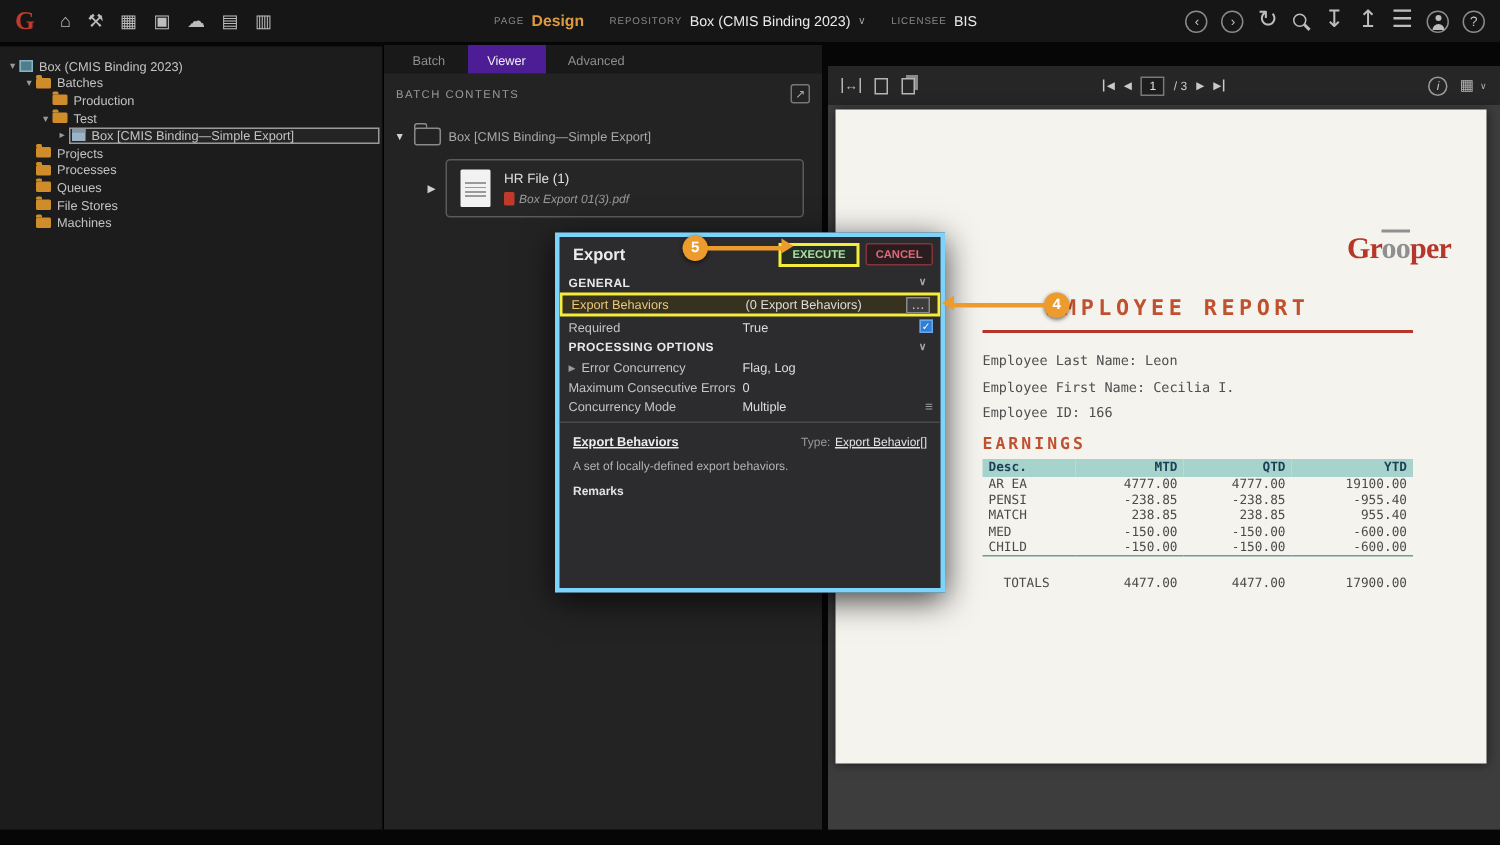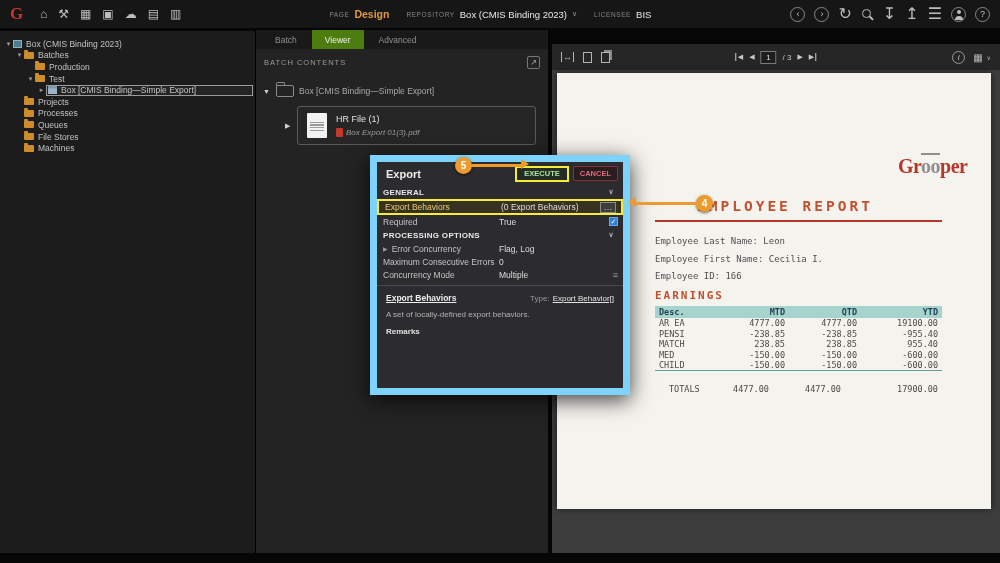--- a/index.html
+++ b/index.html
@@ -34,21 +34,21 @@
 .folder-icon{width:10px;height:7px;background:#cf8c2a;border-radius:1px;position:relative;flex:0 0 10px}
 .folder-icon::before{content:"";position:absolute;top:-2px;left:0;width:4px;height:2px;background:#cf8c2a;border-radius:1px 1px 0 0}
 .repo-icon{width:9px;height:8px;background:#4e7d8c;border:1px solid #86b4c4;flex:0 0 9px}
 .batch-icon{width:9px;height:8px;background:#9db4c6;box-shadow:inset 0 2.5px 0 #7d98ad;flex:0 0 9px}
 .sel-box{display:flex;align-items:center;flex:1;height:11px;border:1px solid #9a9a9a;background:#242424;margin-right:2px;padding-left:1px}
 
 
 .middle{position:absolute;left:255px;top:30px;width:293px;height:523px;background:#232323;border-left:1px solid #000}
 .tabbar{height:19px;background:#191919;display:flex;align-items:stretch;padding-left:6px;gap:2px}
 .tab{font-size:8.5px;color:#8f8f8f;padding:5px 13px 0;cursor:pointer}
-.tab.active{background:#4d7c0f;color:#f0f0f0}
+.tab.active{background:#4c1d95;color:#f0f0f0}
 .bc-header{display:flex;align-items:center;padding:7px 8px 4px;color:#9a9a9a}
 .bc-title{font-size:7.5px;letter-spacing:1px}
 .popout{margin-left:auto;width:13px;height:13px;border:1px solid #777;color:#aaa;font-size:8px;display:flex;align-items:center;justify-content:center;border-radius:2px;cursor:pointer}
 .bc-tree{padding:12px 8px 0 6px}
 .bc-root{display:flex;align-items:center;gap:5px;color:#a8a8a8;font-size:8.5px;cursor:pointer}
 .bc-exp{color:#d0d0d0;font-size:7px;width:9px;text-align:center}
 .big-folder{width:18px;height:12px;border:1.5px solid #8a8a8a;border-radius:2px;position:relative}
 .big-folder::before{content:"";position:absolute;top:-4.5px;left:-1.5px;width:7px;height:3px;border:1.5px solid #8a8a8a;border-bottom:none;border-radius:2px 2px 0 0}
 .file-card{margin:9px 4px 0 35px;border:1px solid #5a5a5a;border-radius:3px;background:#262626;display:flex;align-items:center;gap:9px;padding:6px 9px;position:relative;cursor:pointer}
 .card-exp{position:absolute;left:-13px;top:15px;color:#cfcfcf;font-size:7px}
@@ -86,25 +86,25 @@
 .dl1{top:163px}.dl2{top:181px}.dl3{top:198px}
 .earnings{position:absolute;left:98px;top:216px;width:287px;text-align:left;font-family:"DejaVu Sans Mono",monospace;font-size:11px;font-weight:bold;color:#c1502e;letter-spacing:2px}
 .pay-table{position:absolute;left:98px;top:233px;width:287px;border-collapse:collapse;font-family:"DejaVu Sans Mono",monospace;font-size:8.5px;color:#4a4a4a;border-bottom:1.5px solid #679f99}
 .pay-table th{background:#a6d3cc;color:#1d3f56;font-weight:bold;height:12px;padding:0 4px}
 .pay-table td{padding:0 4px;height:10.5px}
 .c-desc{width:62px;text-align:left}
 .c-num{width:72px;text-align:right}
 .c-num-w{width:81px;text-align:right}
 .totals-row{position:absolute;left:98px;top:311px;width:287px;display:flex;font-family:"DejaVu Sans Mono",monospace;font-size:8.5px;color:#4a4a4a}
 .t-desc{width:62px;padding-left:14px}
-.t-num{width:72px;text-align:center;padding-right:4px}
+.t-num{width:72px;text-align:right;padding-right:4px}
 .t-num-w{width:81px;text-align:right;padding-right:4px}
 
 
-.modal{position:absolute;left:370px;top:155px;width:260px;height:240px;background:#2c2c2f;border:7px solid #7dd3fc;box-shadow:0 5px 20px rgba(0,0,0,.75);z-index:10;overflow:hidden;font-size:8.5px}
+.modal{position:absolute;left:370px;top:155px;width:260px;height:240px;background:#2c2c2f;border:3px solid #7dd3fc;box-shadow:0 5px 20px rgba(0,0,0,.75);z-index:10;overflow:hidden;font-size:8.5px}
 .modal-title{display:flex;align-items:center;height:23px;padding:0 5px 0 9px;gap:4px}
 .mt{font-size:11px;font-weight:bold;color:#ececec;margin-right:auto}
 .btn-execute{height:16px;padding:0 7px;background:#242d23;color:#a9e0a1;font-size:7.5px;font-weight:bold;border:2px solid #f6ec3d;display:flex;align-items:center;cursor:pointer}
 .btn-cancel{height:15px;padding:0 6px;background:#2a1d1f;color:#e0697a;font-size:7.5px;font-weight:bold;border:1px solid #82333c;border-radius:2px;display:flex;align-items:center;cursor:pointer}
 .sec-header{display:flex;align-items:center;height:14px;padding:0 9px 0 6px;font-size:8px;font-weight:bold;color:#e8e8e8;letter-spacing:.3px}
 .sec-chev{margin-left:auto;color:#aaa;font-size:7px;cursor:pointer}
 .prow{display:flex;align-items:center;height:13px;padding:0 5px 0 6px;color:#c4c4c4}
 .plabel{flex:0 0 116px;display:flex;align-items:center;gap:4px}
 .pvalue{flex:1;color:#dedede}
 .row-highlight{height:16px;border:2px solid #f6ec3d;background:#37321f}

